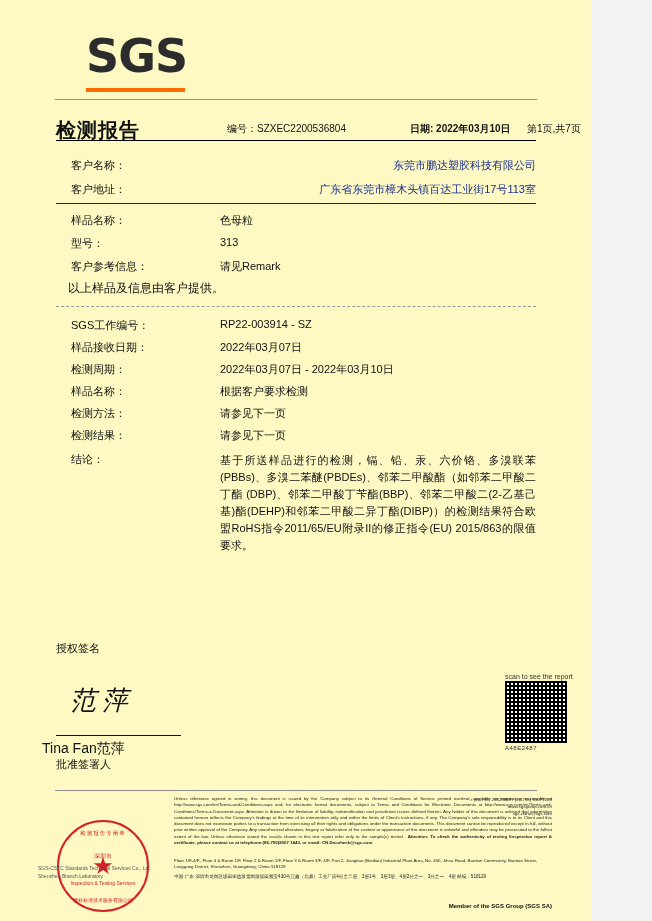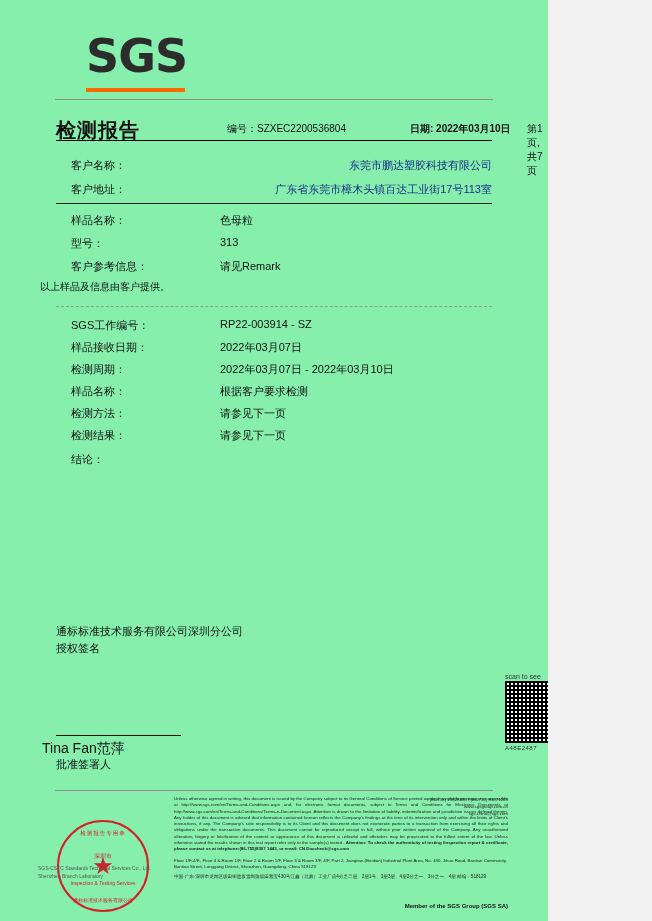--- a/index.html
+++ b/index.html
@@ -5,23 +5,23 @@
   html, body {
     margin: 0;
     padding: 0;
     background: #f2f2f2;
   }
   body {
     font-family: "Liberation Sans", sans-serif;
   }
   .page {
     position: relative;
-    width: 548px;
+    width: 592px;
     height: 921px;
-    background: #86efac;
+    background: #fef9c3;
     overflow: hidden;
     box-sizing: border-box;
   }
   
   .logo {
     position: absolute;
     left: 86px;
     top: 33px;
     font-family: "DejaVu Sans", sans-serif;
     font-weight: bold;
@@ -110,22 +110,22 @@
   .row .val {
     position: absolute;
     left: 164px;
     top: 0;
     right: 0;
     color: #111;
   }
   .row .val.blue { color: #1a2f8a; text-align: right; }
   .note {
     position: absolute;
-    left: 40px;
-    font-size: 10px;
+    left: 68px;
+    font-size: 12px;
     color: #111;
   }
   .conclusion {
     position: absolute;
     left: 220px;
     right: 56px;
     top: 452px;
     font-size: 11px;
     line-height: 1.55;
     color: #111;
@@ -390,23 +390,24 @@
     <span class="lbl">检测方法：</span>
     <span class="val">请参见下一页</span>
   </div>
   <div class="row" style="top:428px;">
     <span class="lbl">检测结果：</span>
     <span class="val">请参见下一页</span>
   </div>
   <div class="row" style="top:452px;">
     <span class="lbl">结论：</span>
   </div>
-
-  <div class="sig-company">通标标准技术服务有限公司深圳分公司</div>
+  <div class="conclusion">基于所送样品进行的检测，镉、铅、汞、六价铬、多溴联苯(PBBs)、多溴二苯醚(PBDEs)、邻苯二甲酸酯（如邻苯二甲酸二丁酯 (DBP)、邻苯二甲酸丁苄酯(BBP)、邻苯二甲酸二(2-乙基己基)酯(DEHP)和邻苯二甲酸二异丁酯(DIBP)）的检测结果符合欧盟RoHS指令2011/65/EU附录II的修正指令(EU) 2015/863的限值要求。</div>
+
   <div class="sig-auth">授权签名</div>
+  <div class="signature">范萍</div>
   <div class="sig-line"></div>
   <div class="sig-name">Tina Fan范萍</div>
   <div class="sig-role">批准签署人</div>
 
   <div class="qr-caption">scan to see the report</div>
   <div class="qr"></div>
   <div class="qr-code-text">A48E2487</div>
 
   <div class="footer-rule"></div>
 

